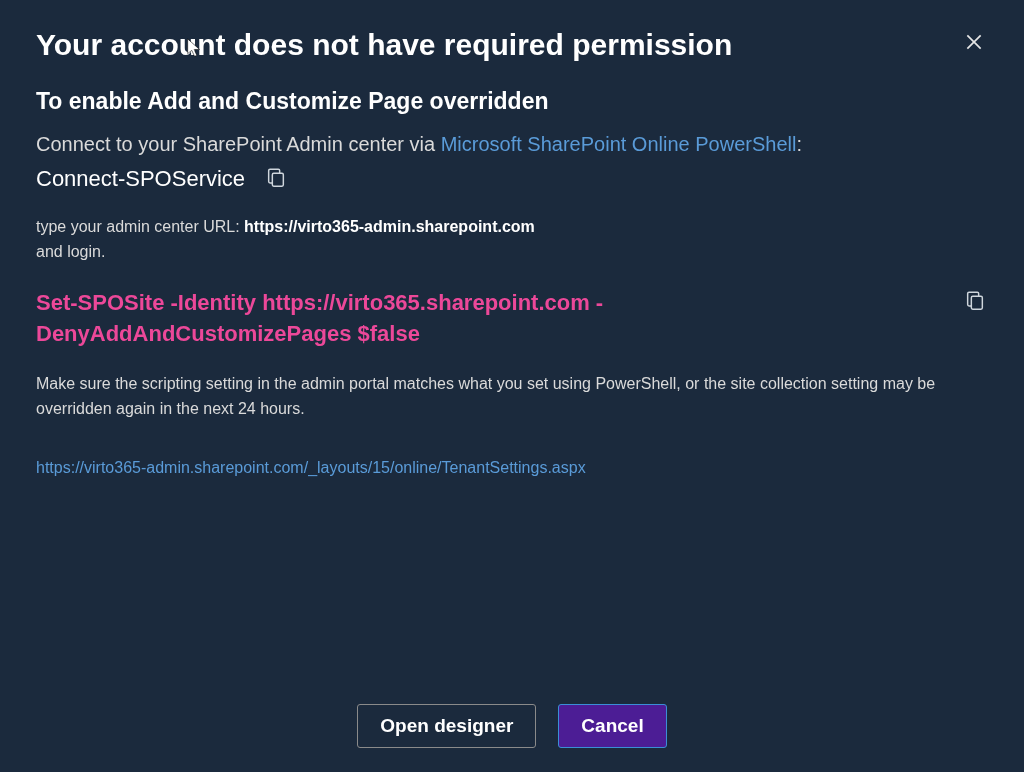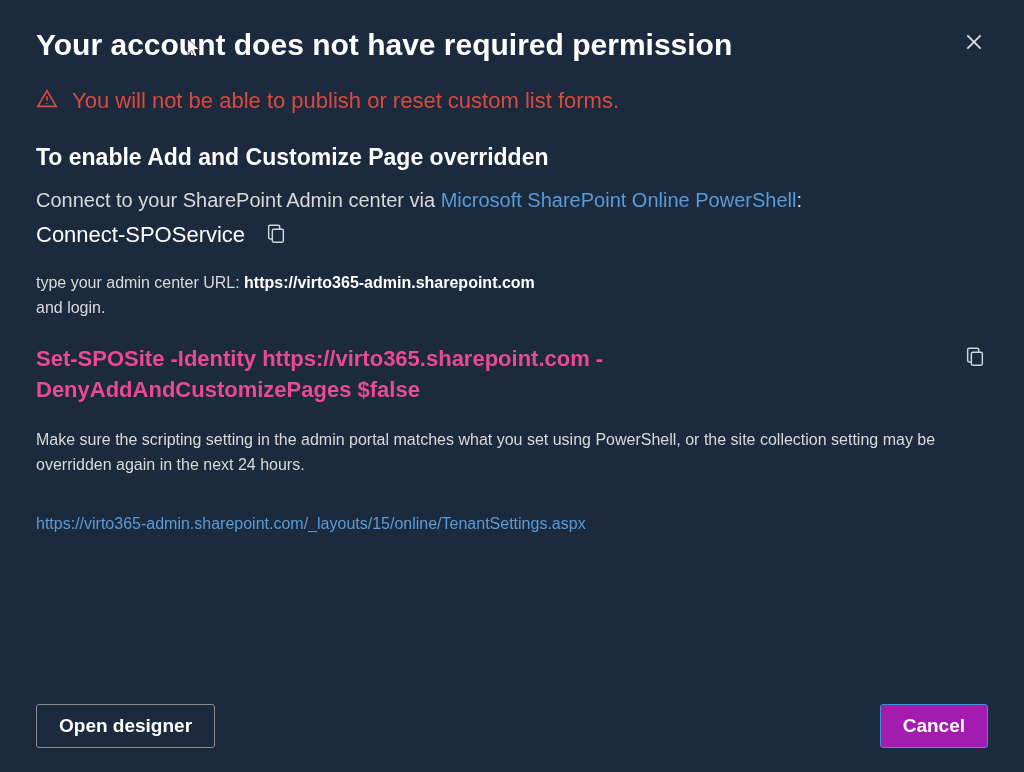--- a/index.html
+++ b/index.html
@@ -127,40 +127,40 @@
       font-size: 16px;
       color: #dadada;
       line-height: 1.55;
       margin-bottom: 22px;
     }
     .spacer-large {
       height: 12px;
     }
     .footer {
       display: flex;
-      justify-content: space-between;
+      justify-content: center;
       gap: 14px;
       margin-top: auto;
       padding-top: 18px;
     }
     .btn {
       font-size: 19px;
       font-weight: 600;
       padding: 10px 22px;
       border-radius: 3px;
       cursor: pointer;
       font-family: inherit;
     }
     .btn-secondary {
       background: transparent;
       border: 1px solid #8a8a8a;
       color: #ffffff;
     }
     .btn-primary {
-      background: #a21caf;
+      background: #4c1d95;
       border: 1px solid #3b8ed6;
       color: #ffffff;
       margin-left: 8px;
     }
     .cursor {
       position: absolute;
       top: 38px;
       left: 186px;
       pointer-events: none;
     }
@@ -182,30 +182,20 @@
     <button class="close-btn">
       <span>
         <svg viewBox="0 0 24 24">
             <line x1="4" y1="4" x2="20" y2="20"></line>
             <line x1="20" y1="4" x2="4" y2="20"></line>
           </svg>
       </span>
     </button>
   </div>
 
-  <div class="warning-row">
-    <span class="warning-icon">
-      <svg viewBox="0 0 24 24">
-          <path d="M12 3 L22 20 L2 20 Z"></path>
-          <line x1="12" y1="9" x2="12" y2="14"></line>
-          <circle cx="12" cy="17" r="0.8" fill="#d94a3f" stroke="none"></circle>
-        </svg>
-    </span>
-    <span class="warning-text">You will not be able to publish or reset custom list forms.</span>
-  </div>
 
   <h2 class="subtitle">To enable Add and Customize Page overridden</h2>
 
   <p class="body-text">
     <span>Connect to your SharePoint Admin center via </span><a href="#" class="link">Microsoft SharePoint Online PowerShell</a><span>:</span>
   </p>
 
   <div class="code-row">
     <span class="code-text">Connect-SPOService</span>
     <button class="copy-btn">

